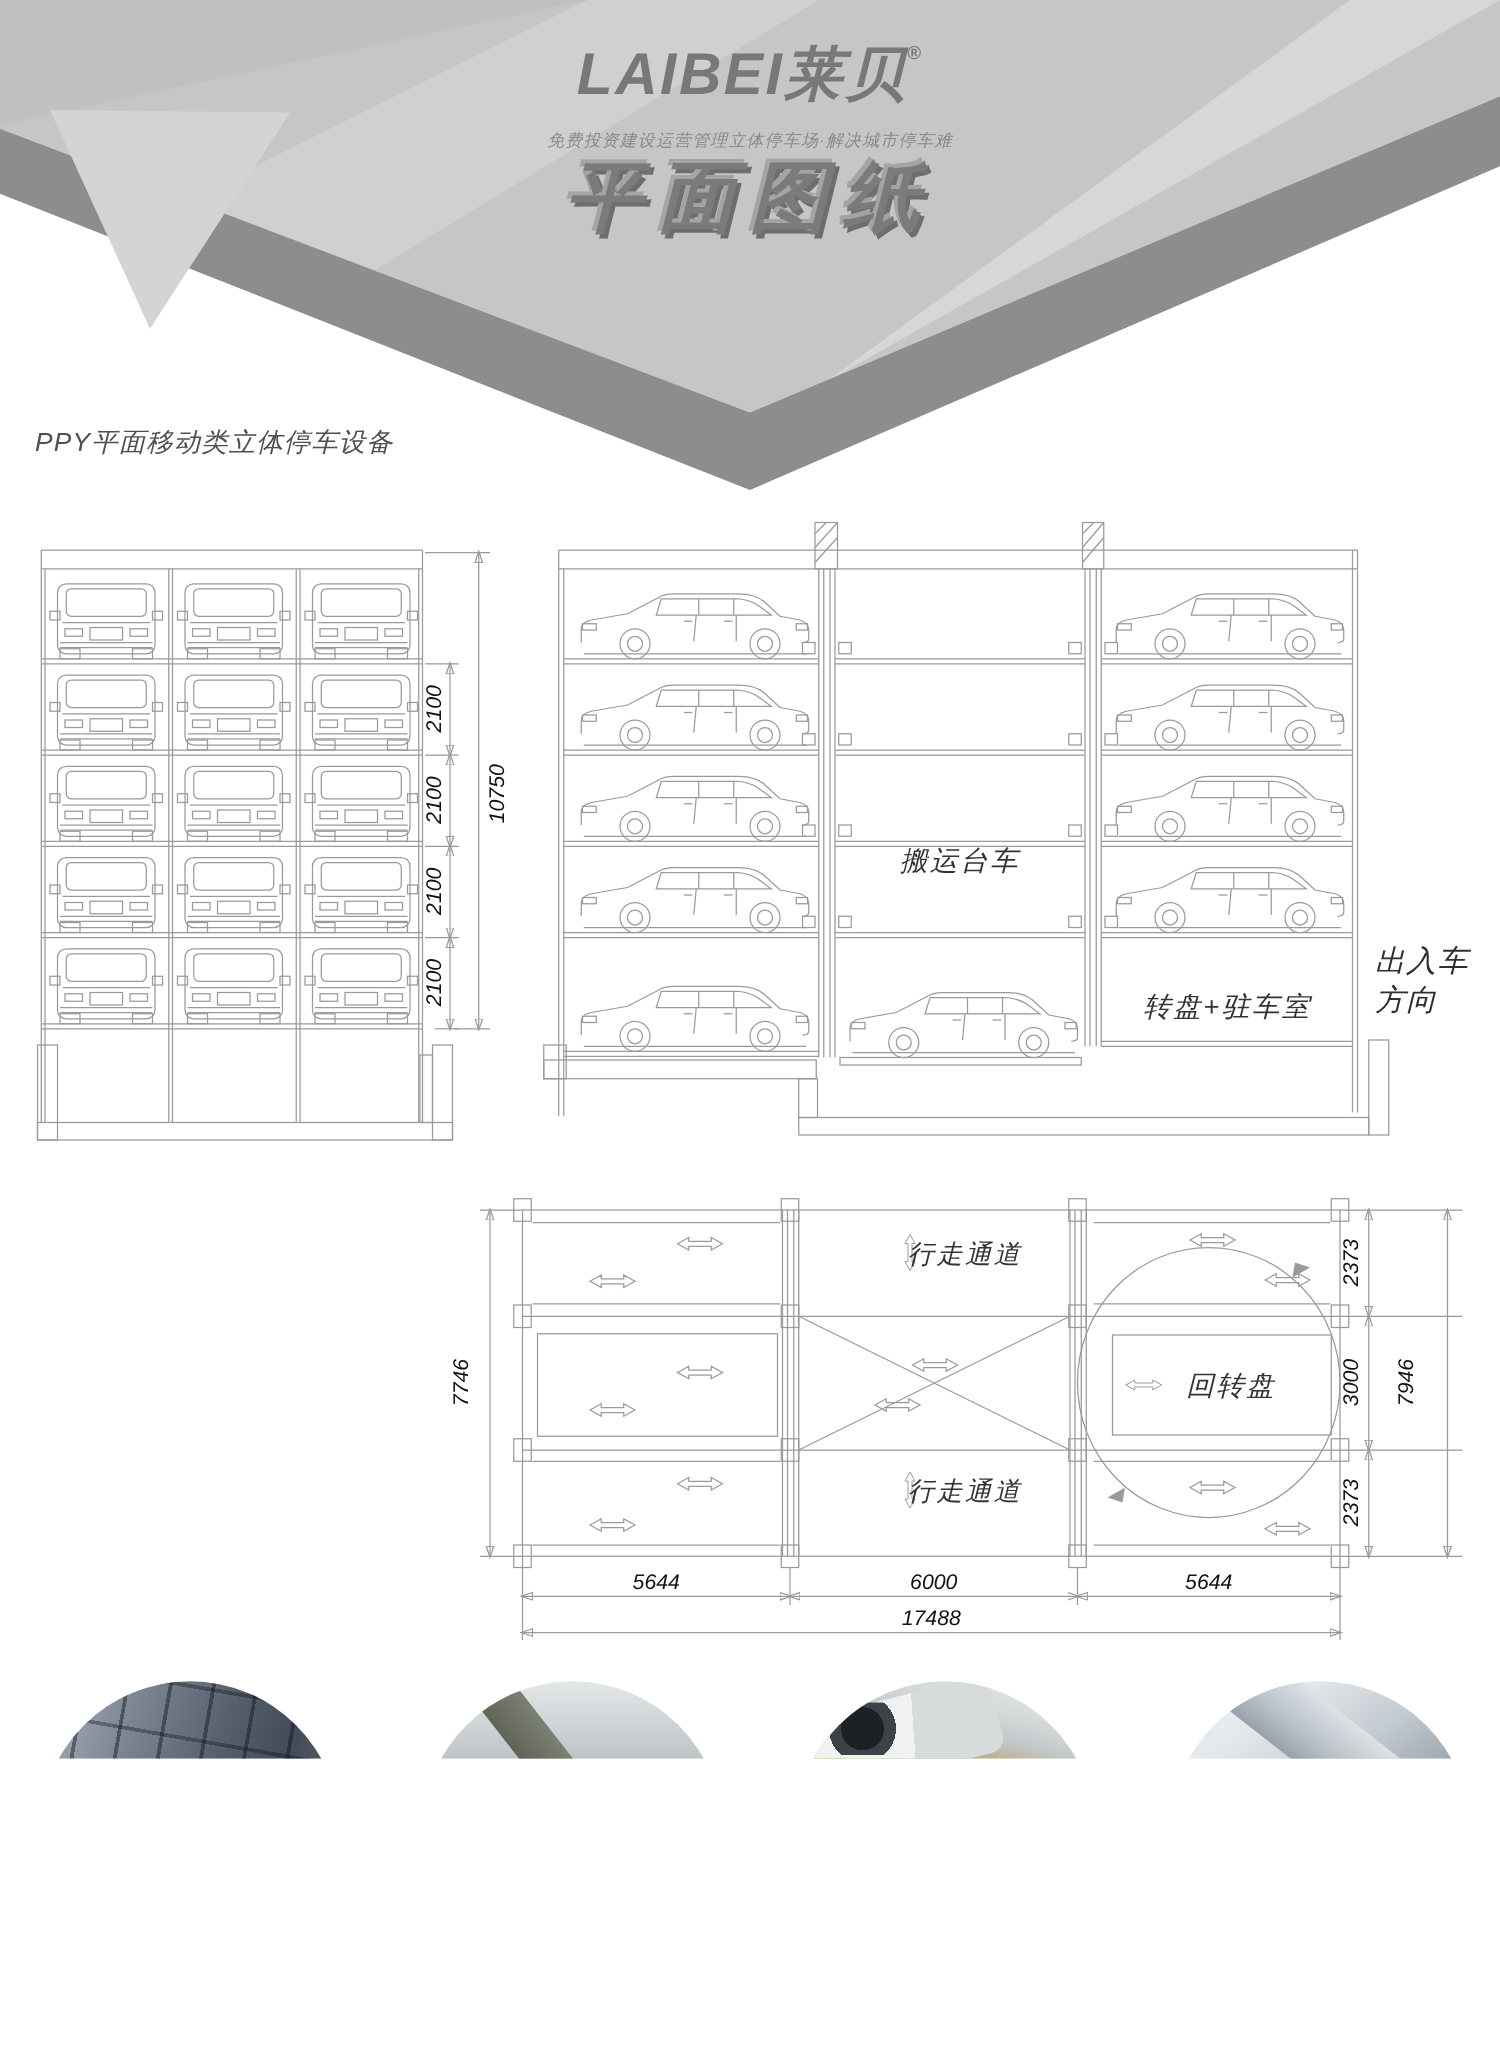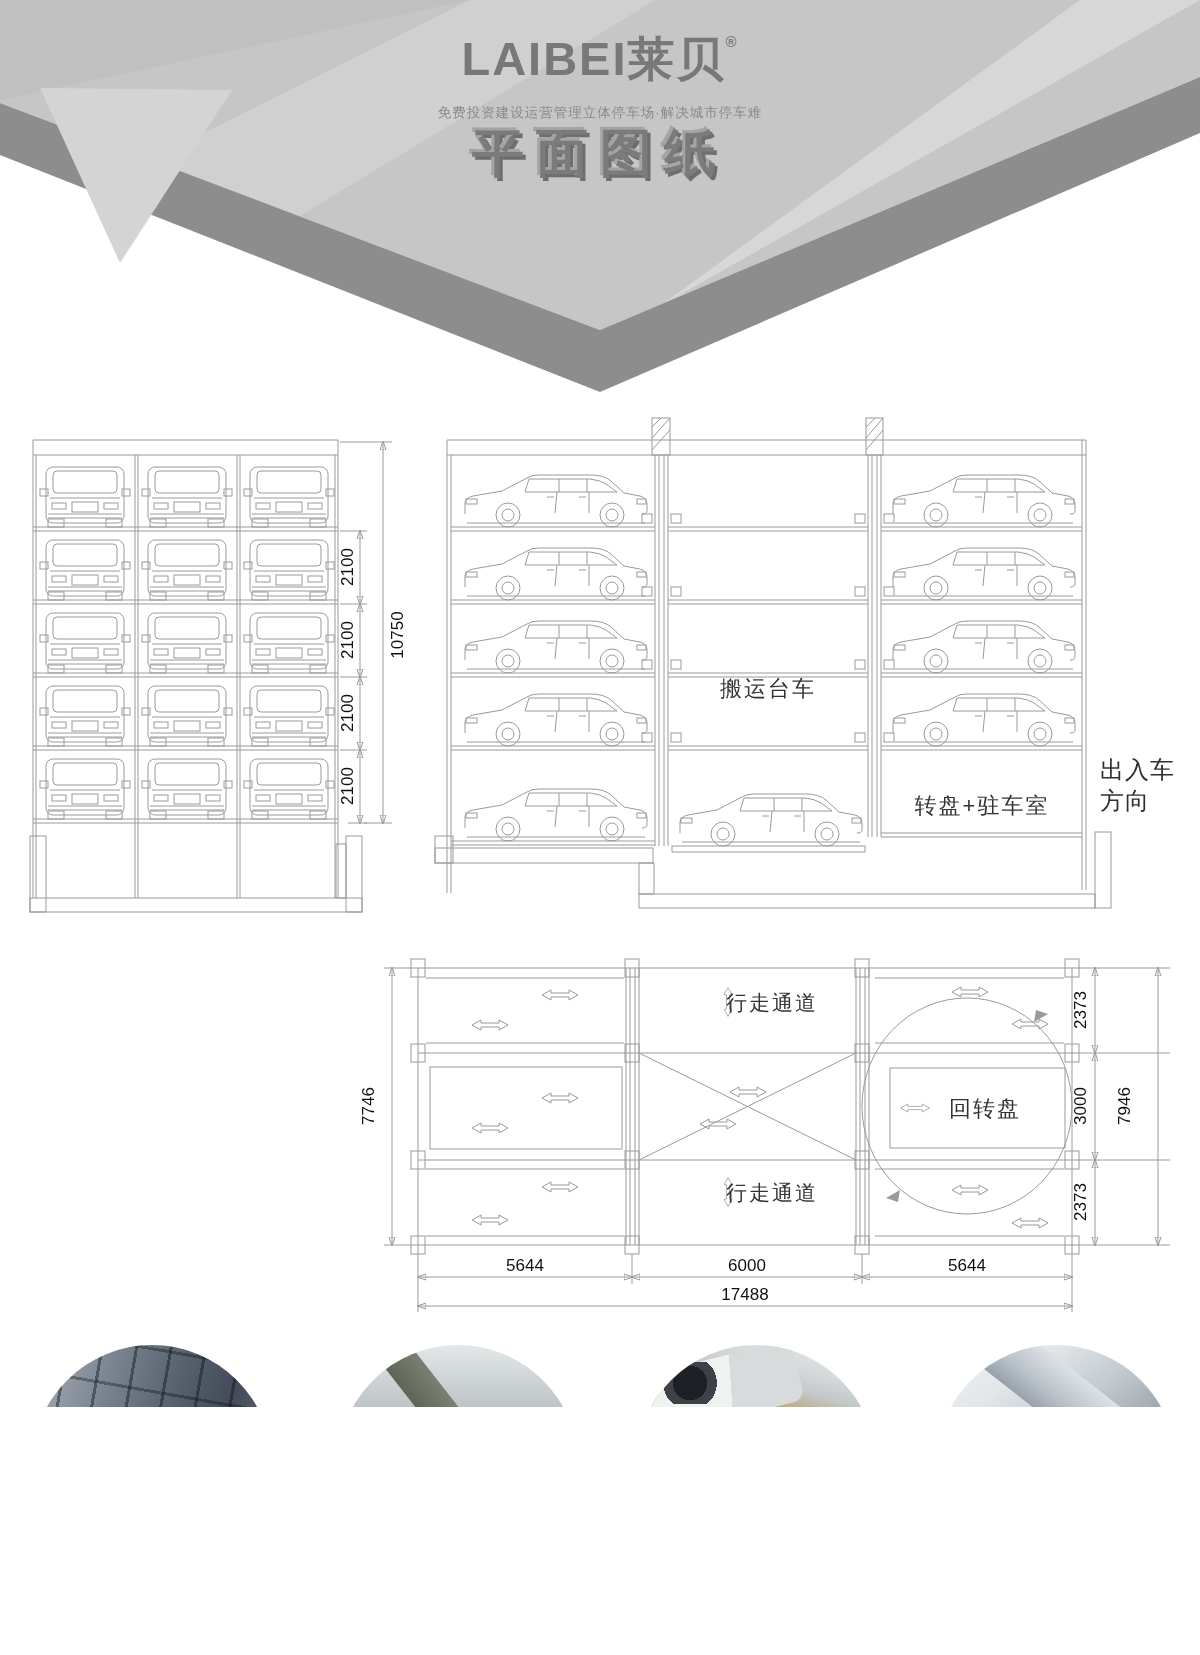--- a/index.html
+++ b/index.html
@@ -1,27 +1,27 @@
 <!DOCTYPE html>
 <html><head>
 <meta charset="utf-8">
 <style>
   html,body{margin:0;padding:0;background:#fff;}
   .page{position:relative;width:1200px;height:1407px;background:#fff;overflow:hidden;
-        font-family:"Liberation Sans","DejaVu Sans",sans-serif;}
+        font-family:"Liberation Sans","DejaVu Sans",sans-serif;font-style:italic;}
   
   .hdr-svg{position:absolute;left:0;top:0;}
   .hdr-text{position:absolute;left:0;top:0;width:1200px;text-align:center;z-index:5;}
   .brand{position:absolute;left:300px;top:28px;width:600px;text-align:center;
          font-size:47px;font-weight:bold;color:#787878;letter-spacing:2px;}
   .brand sup{font-size:15px;vertical-align:28px;}
   .tagline{position:absolute;left:250px;top:104px;width:700px;
            font-size:13.5px;color:#8a8a8a;letter-spacing:1px;}
   .page-title{position:absolute;left:200px;top:126px;width:800px;text-align:center;
-              font-size:52px;font-weight:bold;color:#7b7b7b;letter-spacing:12px;line-height:1.05;
+              font-size:62px;font-weight:bold;color:#7b7b7b;letter-spacing:12px;line-height:1.05;
               text-shadow:-3px -3px 0 #a4a4a4, 3px 3px 0 #6e6e6e;}
   
   .section-heading{position:absolute;left:28px;top:340px;font-size:21px;color:#4f4f4f;letter-spacing:1px;}
   
   .drawing{position:absolute;}
   .drawing line,.drawing path,.drawing rect,.drawing circle,.drawing ellipse,.drawing polyline{
       stroke:#9a9a9a;fill:none;stroke-width:1;}
   .fr{stroke:#8d8d8d;}
   .thin{stroke:#b0b0b0;}
   .pit{fill:#6f6f6f;stroke:none;}
@@ -76,20 +76,21 @@
     <polygon points="1080,0 1200,0 660,306" fill="#d7d7d7" stroke="none"></polygon>
     <polygon points="0,103 600,330 1200,77 1200,133 600,392 0,155" fill="#8d8d8d" stroke="none"></polygon>
     <polygon points="40,88 232,90 120,263" fill="#d4d4d4" stroke="none"></polygon>
   </svg>
   <div class="hdr-text">
     <div class="brand"><span>LAIBEI莱贝</span><sup>®</sup></div>
     <div class="tagline">免费投资建设运营管理立体停车场·解决城市停车难</div>
     <div class="page-title">平面图纸</div>
   </div>
 
+  <div class="section-heading">PPY平面移动类立体停车设备</div>
 
   <svg class="drawing" style="left:15px;top:400px;" width="400" height="520" viewBox="0 0 400 520" role="img">
     <defs>
       <marker id="mA" markerWidth="10" markerHeight="10" refX="8" refY="5" orient="auto-start-reverse">
         <path d="M0,2 L9,5 L0,8 Z" fill="#333" stroke="none"></path>
       </marker>
       <g id="carRear">
         <rect x="0" y="24" width="8" height="7"></rect>
           <rect x="82" y="24" width="8" height="7"></rect>
         <rect x="6" y="2" width="78" height="56" rx="7" class="whitefill"></rect>

